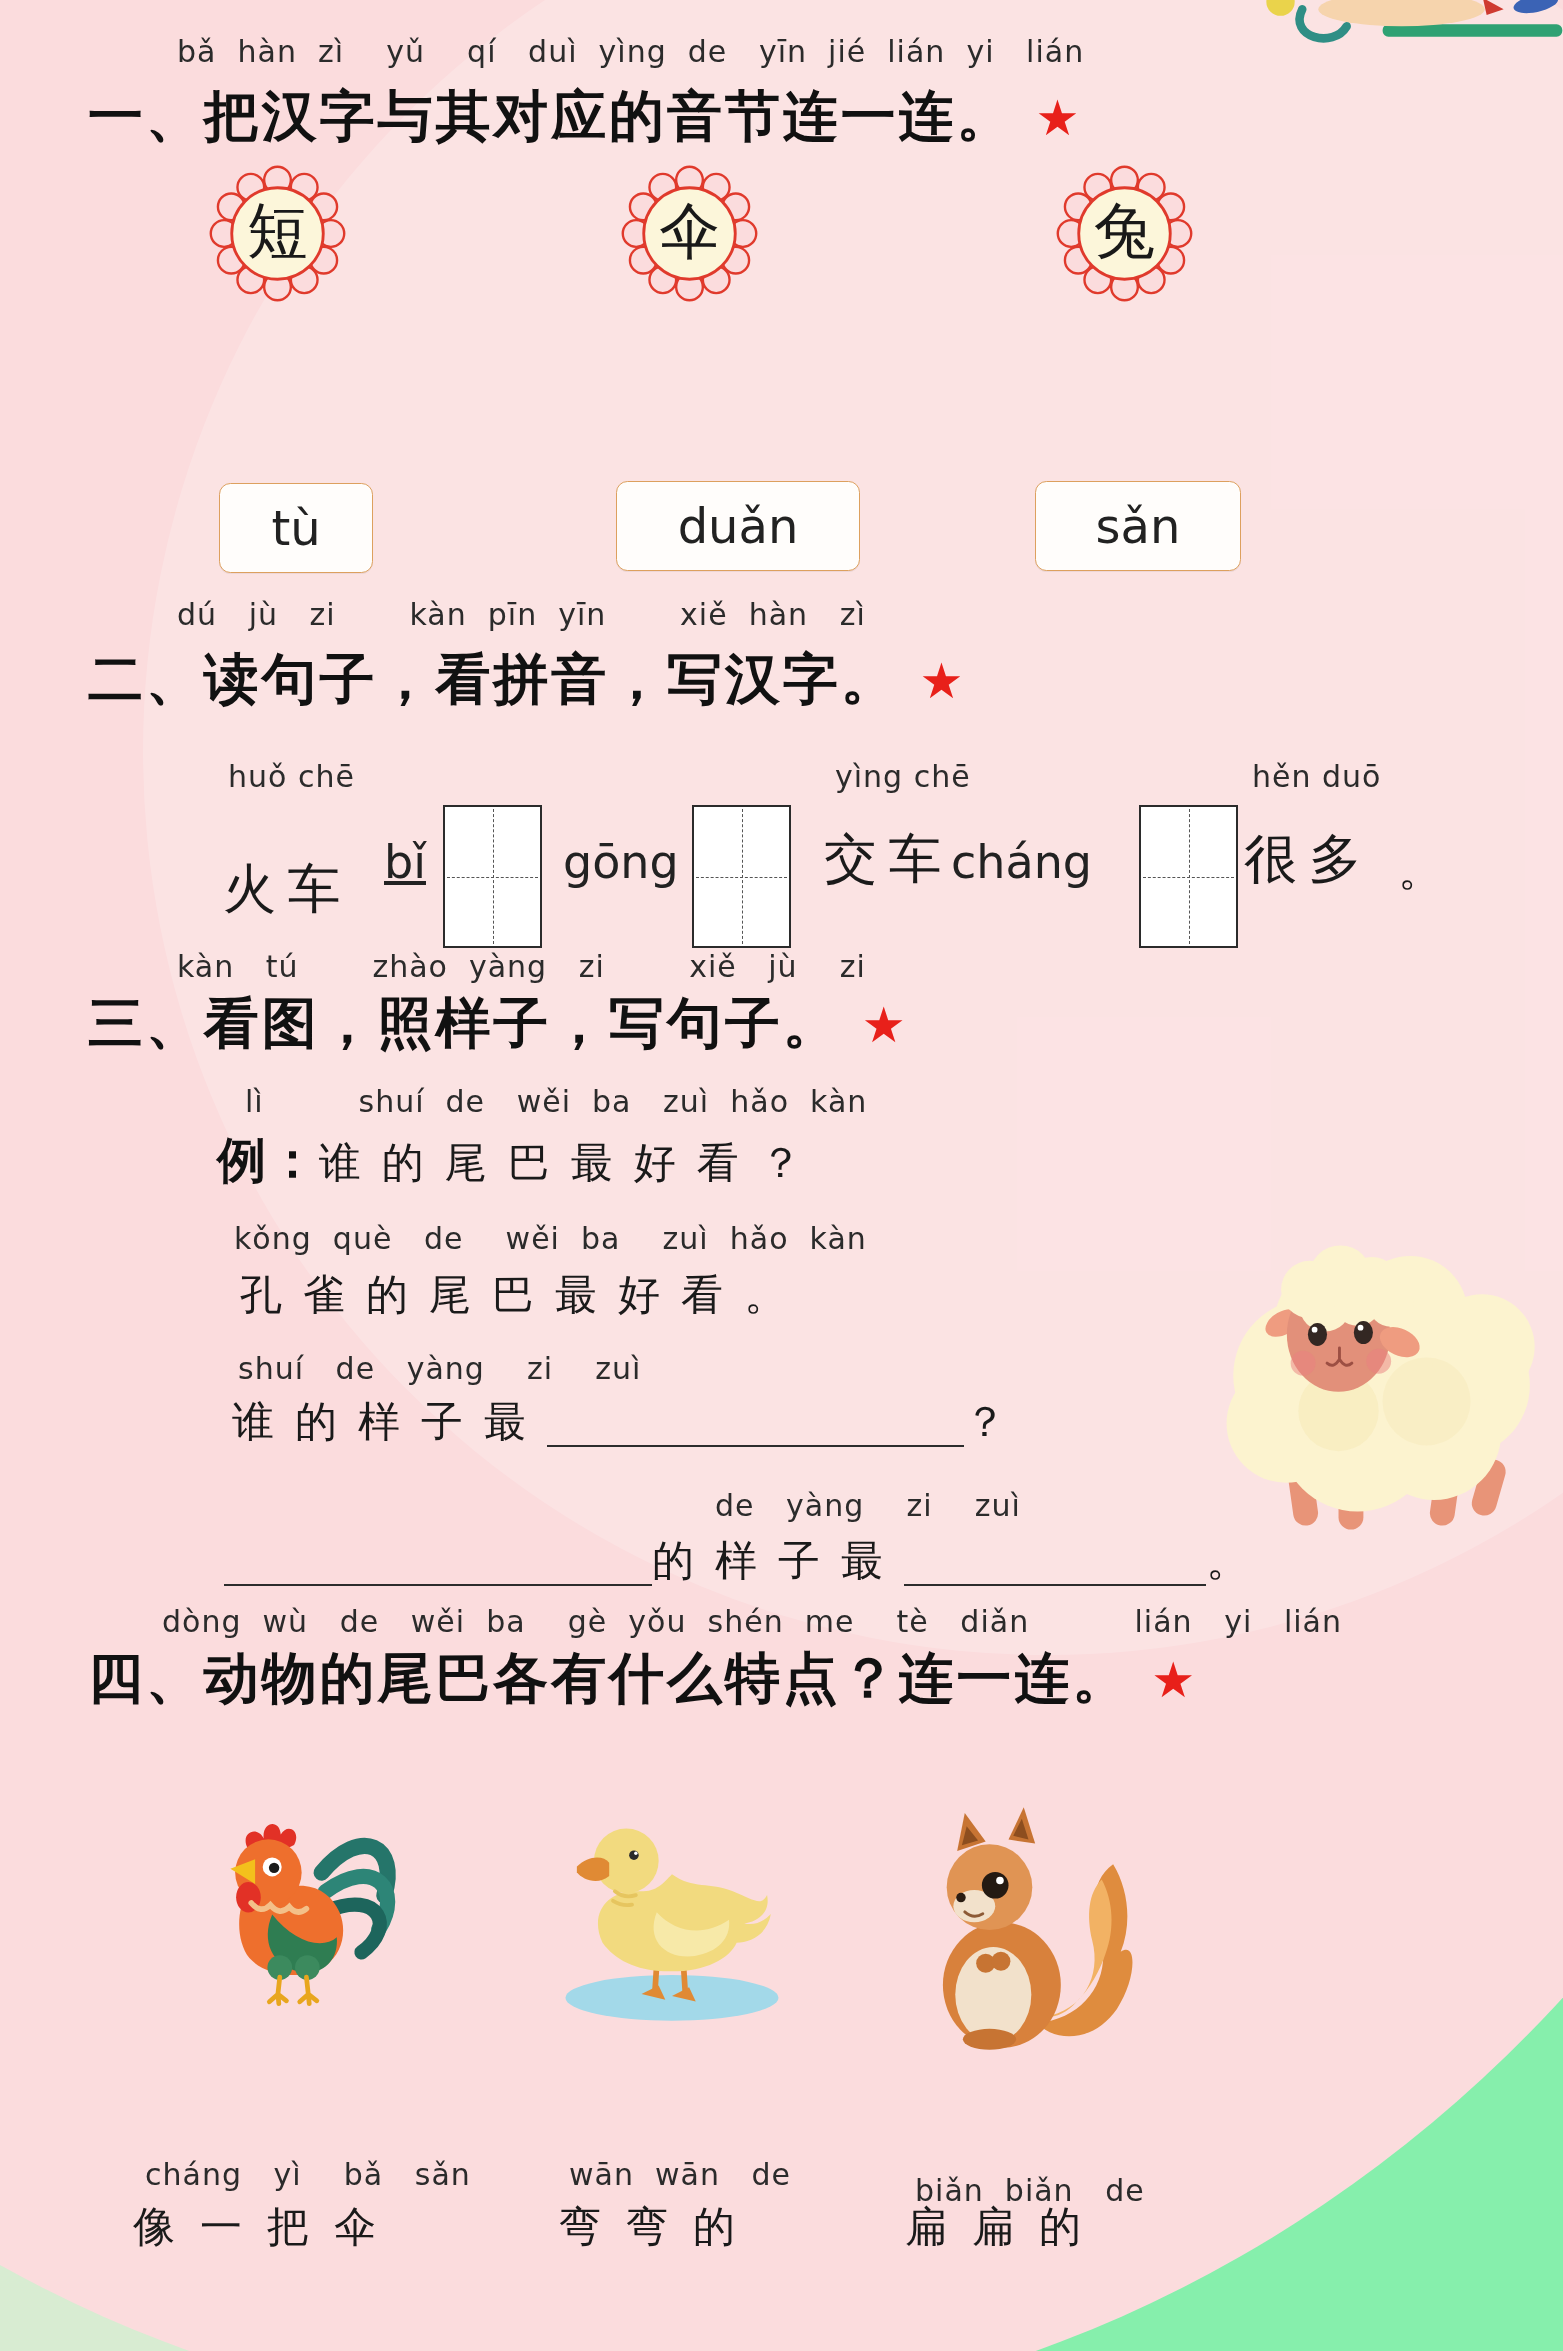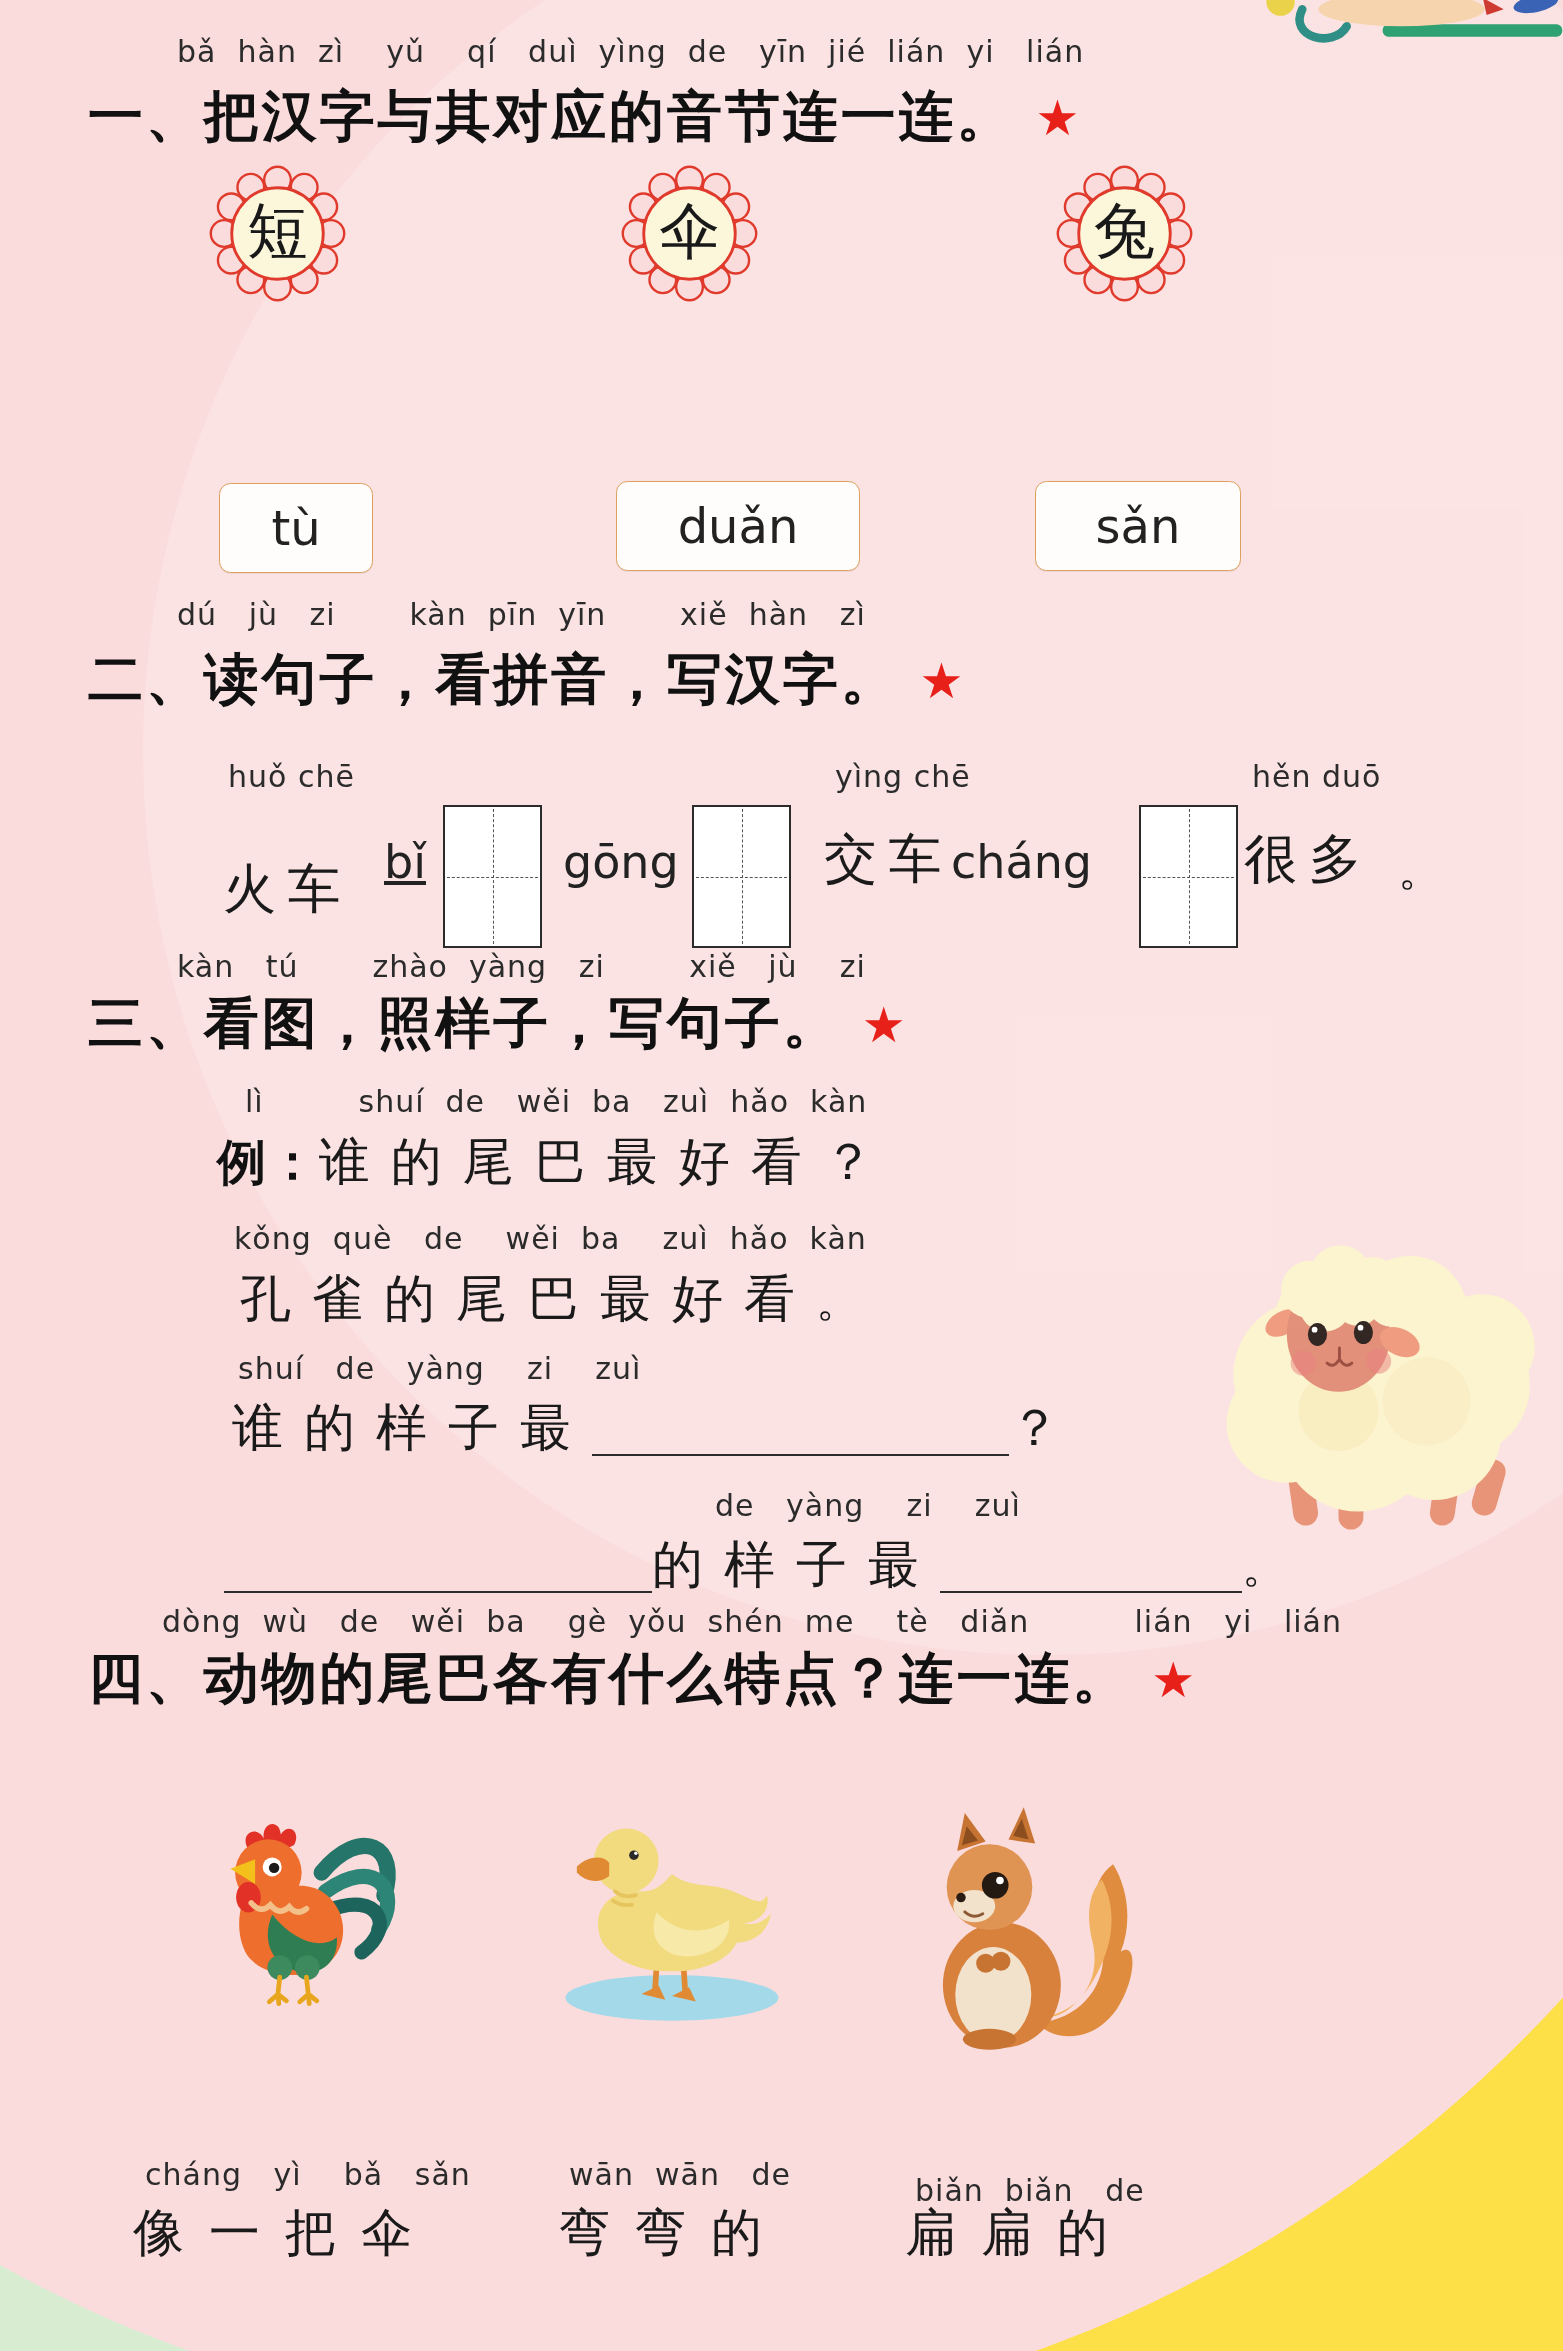--- a/index.html
+++ b/index.html
@@ -1,25 +1,25 @@
 <!DOCTYPE html>
 <html style="font-size:15px"><head>
 <meta charset="utf-8">
 <style>
   html,body{margin:0;padding:0;background:#fff;}
-  .page{position:relative;width:1564px;height:2351px;background:#fde047;overflow:hidden;
+  .page{position:relative;width:1564px;height:2351px;background:#86efac;overflow:hidden;
         font-family:"DejaVu Sans",sans-serif;color:#1c1c1c;}
   .mint{position:absolute;left:-323px;top:2130px;width:1446px;height:856px;border-radius:50%;background:#d8ecd2;}
   .pinkblob{position:absolute;left:-719px;top:-428px;width:2663px;height:2853px;border-radius:50%;background:#fbdcdd;}
   .pinkhi{position:absolute;left:143px;top:-152px;width:1807px;height:1807px;border-radius:50%;background:rgba(255,255,255,0.20);}
   .abs{position:absolute;white-space:nowrap;}
   .py{font-family:"DejaVu Sans",sans-serif;font-size:30px;color:#2b2b2b;letter-spacing:1px;white-space:pre;}
   .title{font-family:"DejaVu Sans",sans-serif;font-size:55px;font-weight:700;letter-spacing:2.9px;color:#111;}
   .star{color:#e8201a;font-size:49px;font-weight:400;margin-left:21px;letter-spacing:0;}
-  .hz{font-family:"DejaVu Serif",serif;font-size:51px;color:#1a1a1a;letter-spacing:21px;white-space:pre;}
+  .hz{font-family:"DejaVu Serif",serif;font-size:42px;color:#1a1a1a;letter-spacing:21px;white-space:pre;}
   .hz2{font-family:"DejaVu Serif",serif;font-size:53px;color:#1a1a1a;letter-spacing:11.4px;white-space:pre;}
   .pyword{font-family:"DejaVu Sans",sans-serif;font-size:46px;color:#222;}
   .exlabel{font-family:"DejaVu Sans",sans-serif;font-size:49px;font-weight:700;color:#111;letter-spacing:1.9px;}
   .flower{position:absolute;width:143px;height:143px;}
   .flower .fch{position:absolute;inset:0;display:flex;align-items:center;justify-content:center;
                font-family:"DejaVu Serif",serif;font-size:61px;color:#191919;padding-bottom:3.8px;}
   .syl{position:absolute;height:88px;background:#fffdfb;border:1.9px solid #dda05e;border-radius:11.4px;
        display:flex;align-items:center;justify-content:center;font-size:48px;color:#222;
        font-family:"DejaVu Sans",sans-serif;box-shadow:0 1px 0 rgba(0,0,0,0.05);}
   .writebox{position:absolute;width:95px;height:139px;background:#fff;border:2.9px solid #2b2b2b;}

